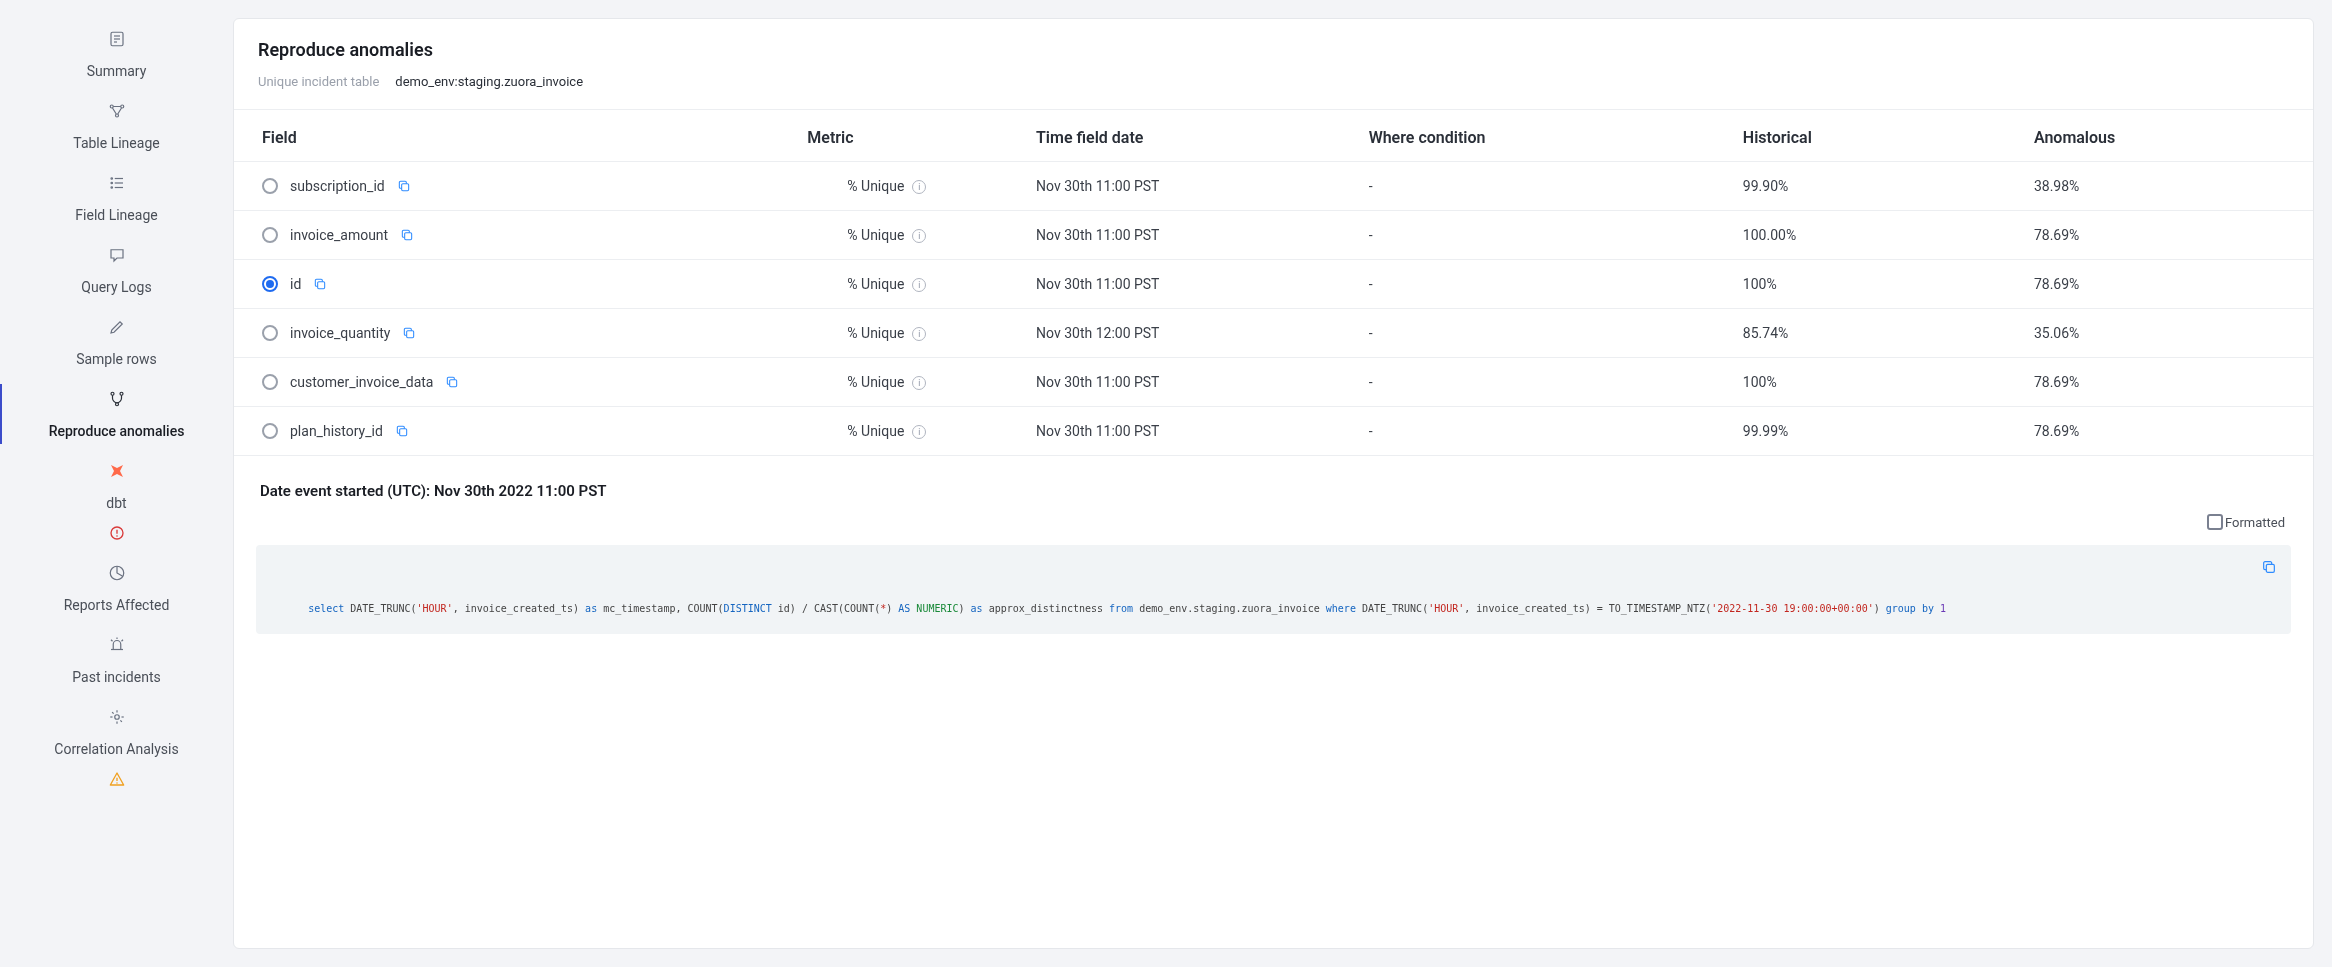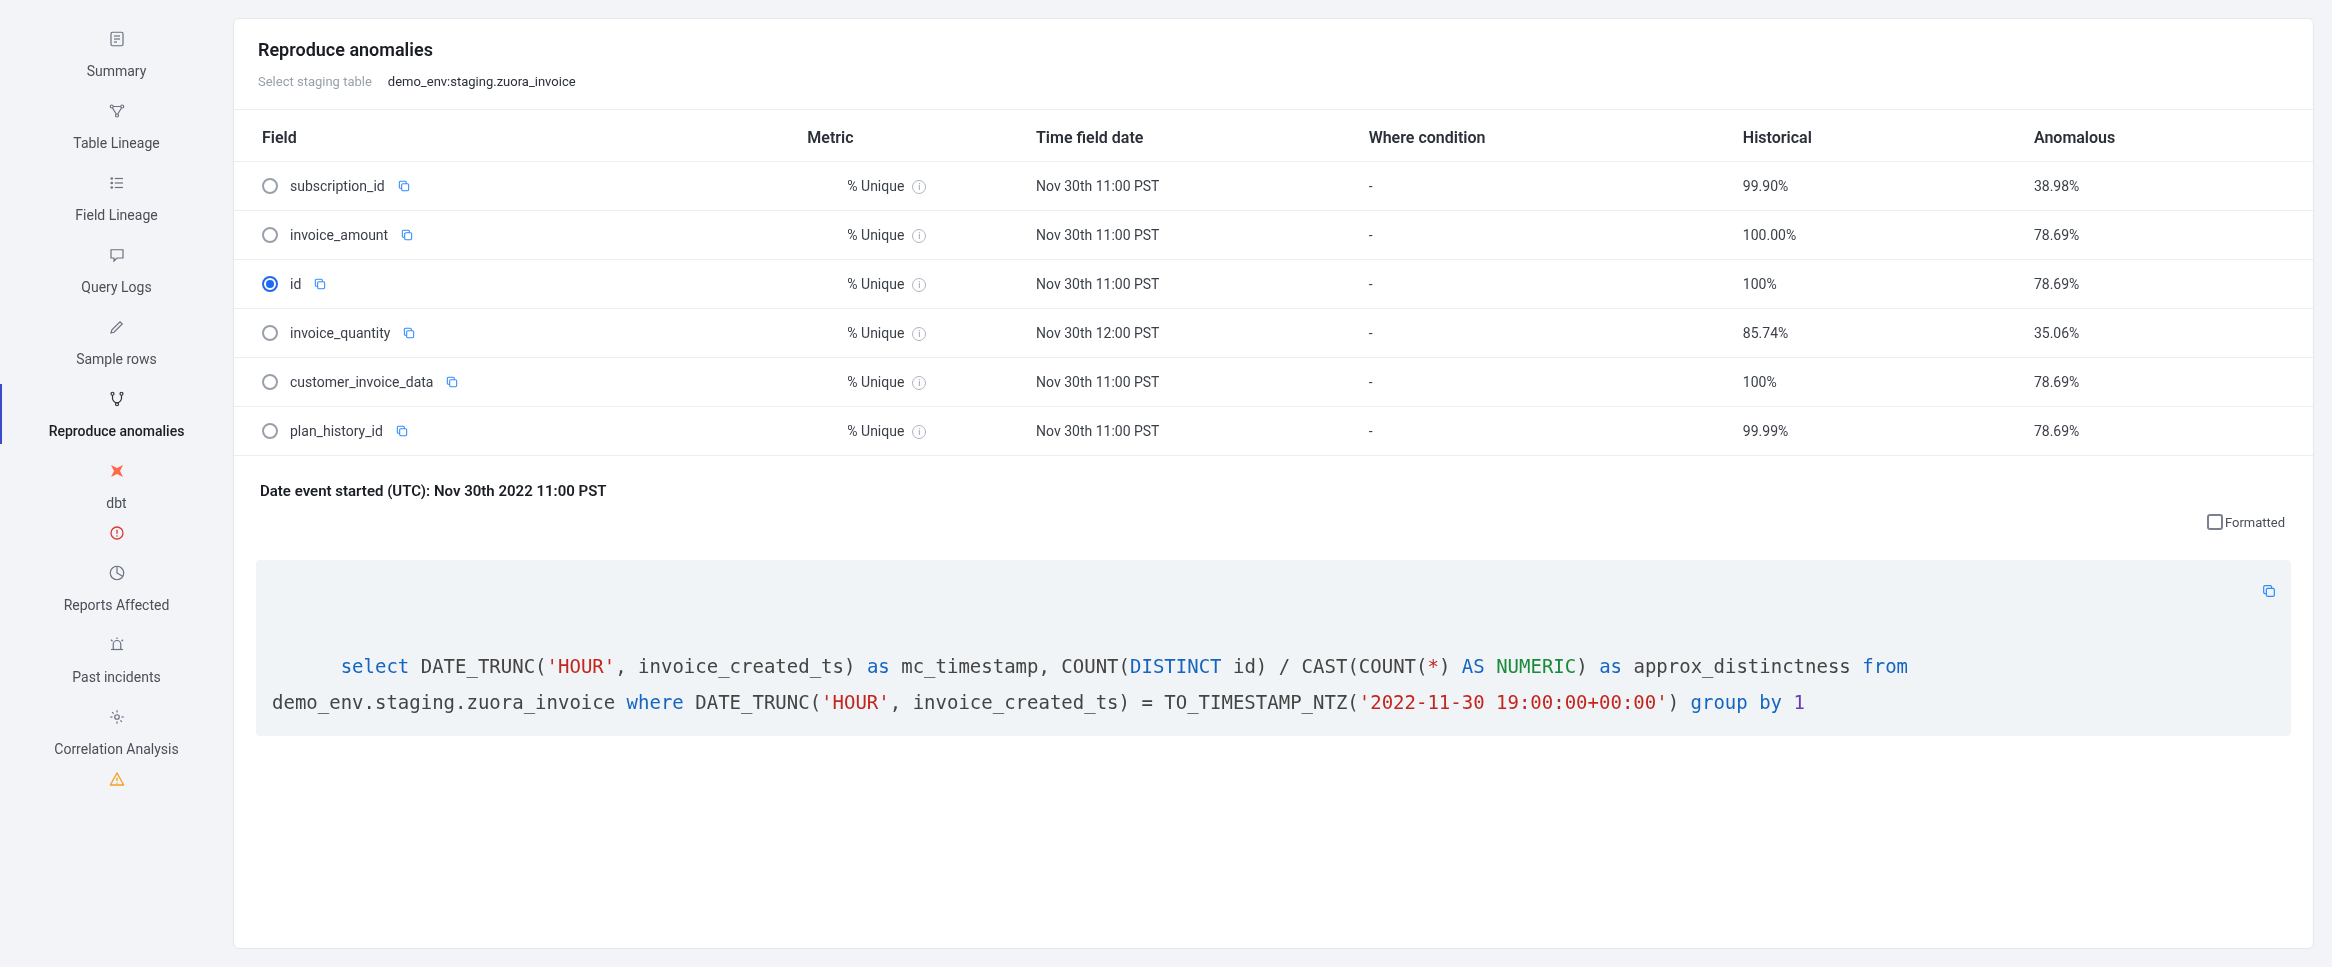--- a/index.html
+++ b/index.html
@@ -33,21 +33,21 @@
 .radio.selected { border-color:#1f6bf0; }
 .radio.selected::after { content:""; width:8px; height:8px; background:#1f6bf0; border-radius:50%; }
 .copy-icon { width:14px; height:14px; cursor:pointer; }
 .copy-icon svg { width:14px; height:14px; stroke:#2f8cff; fill:none; stroke-width:1.8; }
 .metric-cell { display:flex; align-items:flex-end; gap:8px;margin-left:40px; }
 .info-icon { width:14px; height:14px; border:1.5px solid #b0b5c0; border-radius:50%; display:inline-flex; align-items:center; justify-content:center; font-size:9px; color:#b0b5c0; font-weight:600; }
 .col-historical, .col-anomalous { text-align:left; }
 .event-label { padding:26px 26px 14px; font-size:15px; font-weight:600; color:#1a1d24; }
 .formatted-row { display:flex; justify-content:flex-end; align-items:center; gap:2px; padding:0 28px 10px; color:#4a4f58; font-size:13px; }
 .checkbox { width:16px; height:16px; border:2px solid #7a8090; border-radius:3px; }
-.sql-block { margin:20px 22px 22px; background:#f1f4f6; border-radius:4px; padding:16px 50px 16px 16px; font-family:ui-monospace,SFMono-Regular,Menlo,Consolas,monospace; font-size:19px; line-height:1.9; color:#444; position:relative; white-space:pre-wrap; word-wrap:break-word; }
+.sql-block { margin:5px 22px 22px; background:#f1f4f6; border-radius:4px; padding:16px 50px 16px 16px; font-family:ui-monospace,SFMono-Regular,Menlo,Consolas,monospace; font-size:10px; line-height:1.9; color:#444; position:relative; white-space:pre-wrap; word-wrap:break-word; }
 .sql-block .kw { color:#1565c0; }
 .sql-block .fn { color:#444; }
 .sql-block .str { color:#c2261f; }
 .sql-block .num { color:#6a39b5; }
 .sql-block .star { color:#c2261f; }
 .sql-block .typ { color:#1b8a3a; }
 .sql-copy { position:absolute; top:14px; right:14px; width:16px; height:16px; cursor:pointer; }
 .sql-copy svg { width:16px; height:16px; stroke:#2f8cff; fill:none; stroke-width:1.8; }
 .dbt-icon svg { fill:#ff694a; stroke:none; }
 </style>
@@ -170,21 +170,21 @@
             <line x1="12" y1="10" x2="12" y2="15" stroke="#f0a020" stroke-width="2"></line>
             <circle cx="12" cy="18" r="1.1" fill="#f0a020"></circle>
           </svg></span>
     </div>
   </nav>
 
   <main class="main">
     <div class="card">
       <h2 class="card-title">Reproduce anomalies</h2>
       <div class="subhead">
-        <span class="subhead-label">Select staging table</span>
+        <span class="subhead-label">Unique incident table</span>
         <span class="subhead-value">demo_env:staging.zuora_invoice</span>
       </div>
 
       <table class="table">
         <colgroup>
             <col style="width:27%">
             <col style="width:11%">
             <col style="width:16%">
             <col style="width:18%">
             <col style="width:14%">

